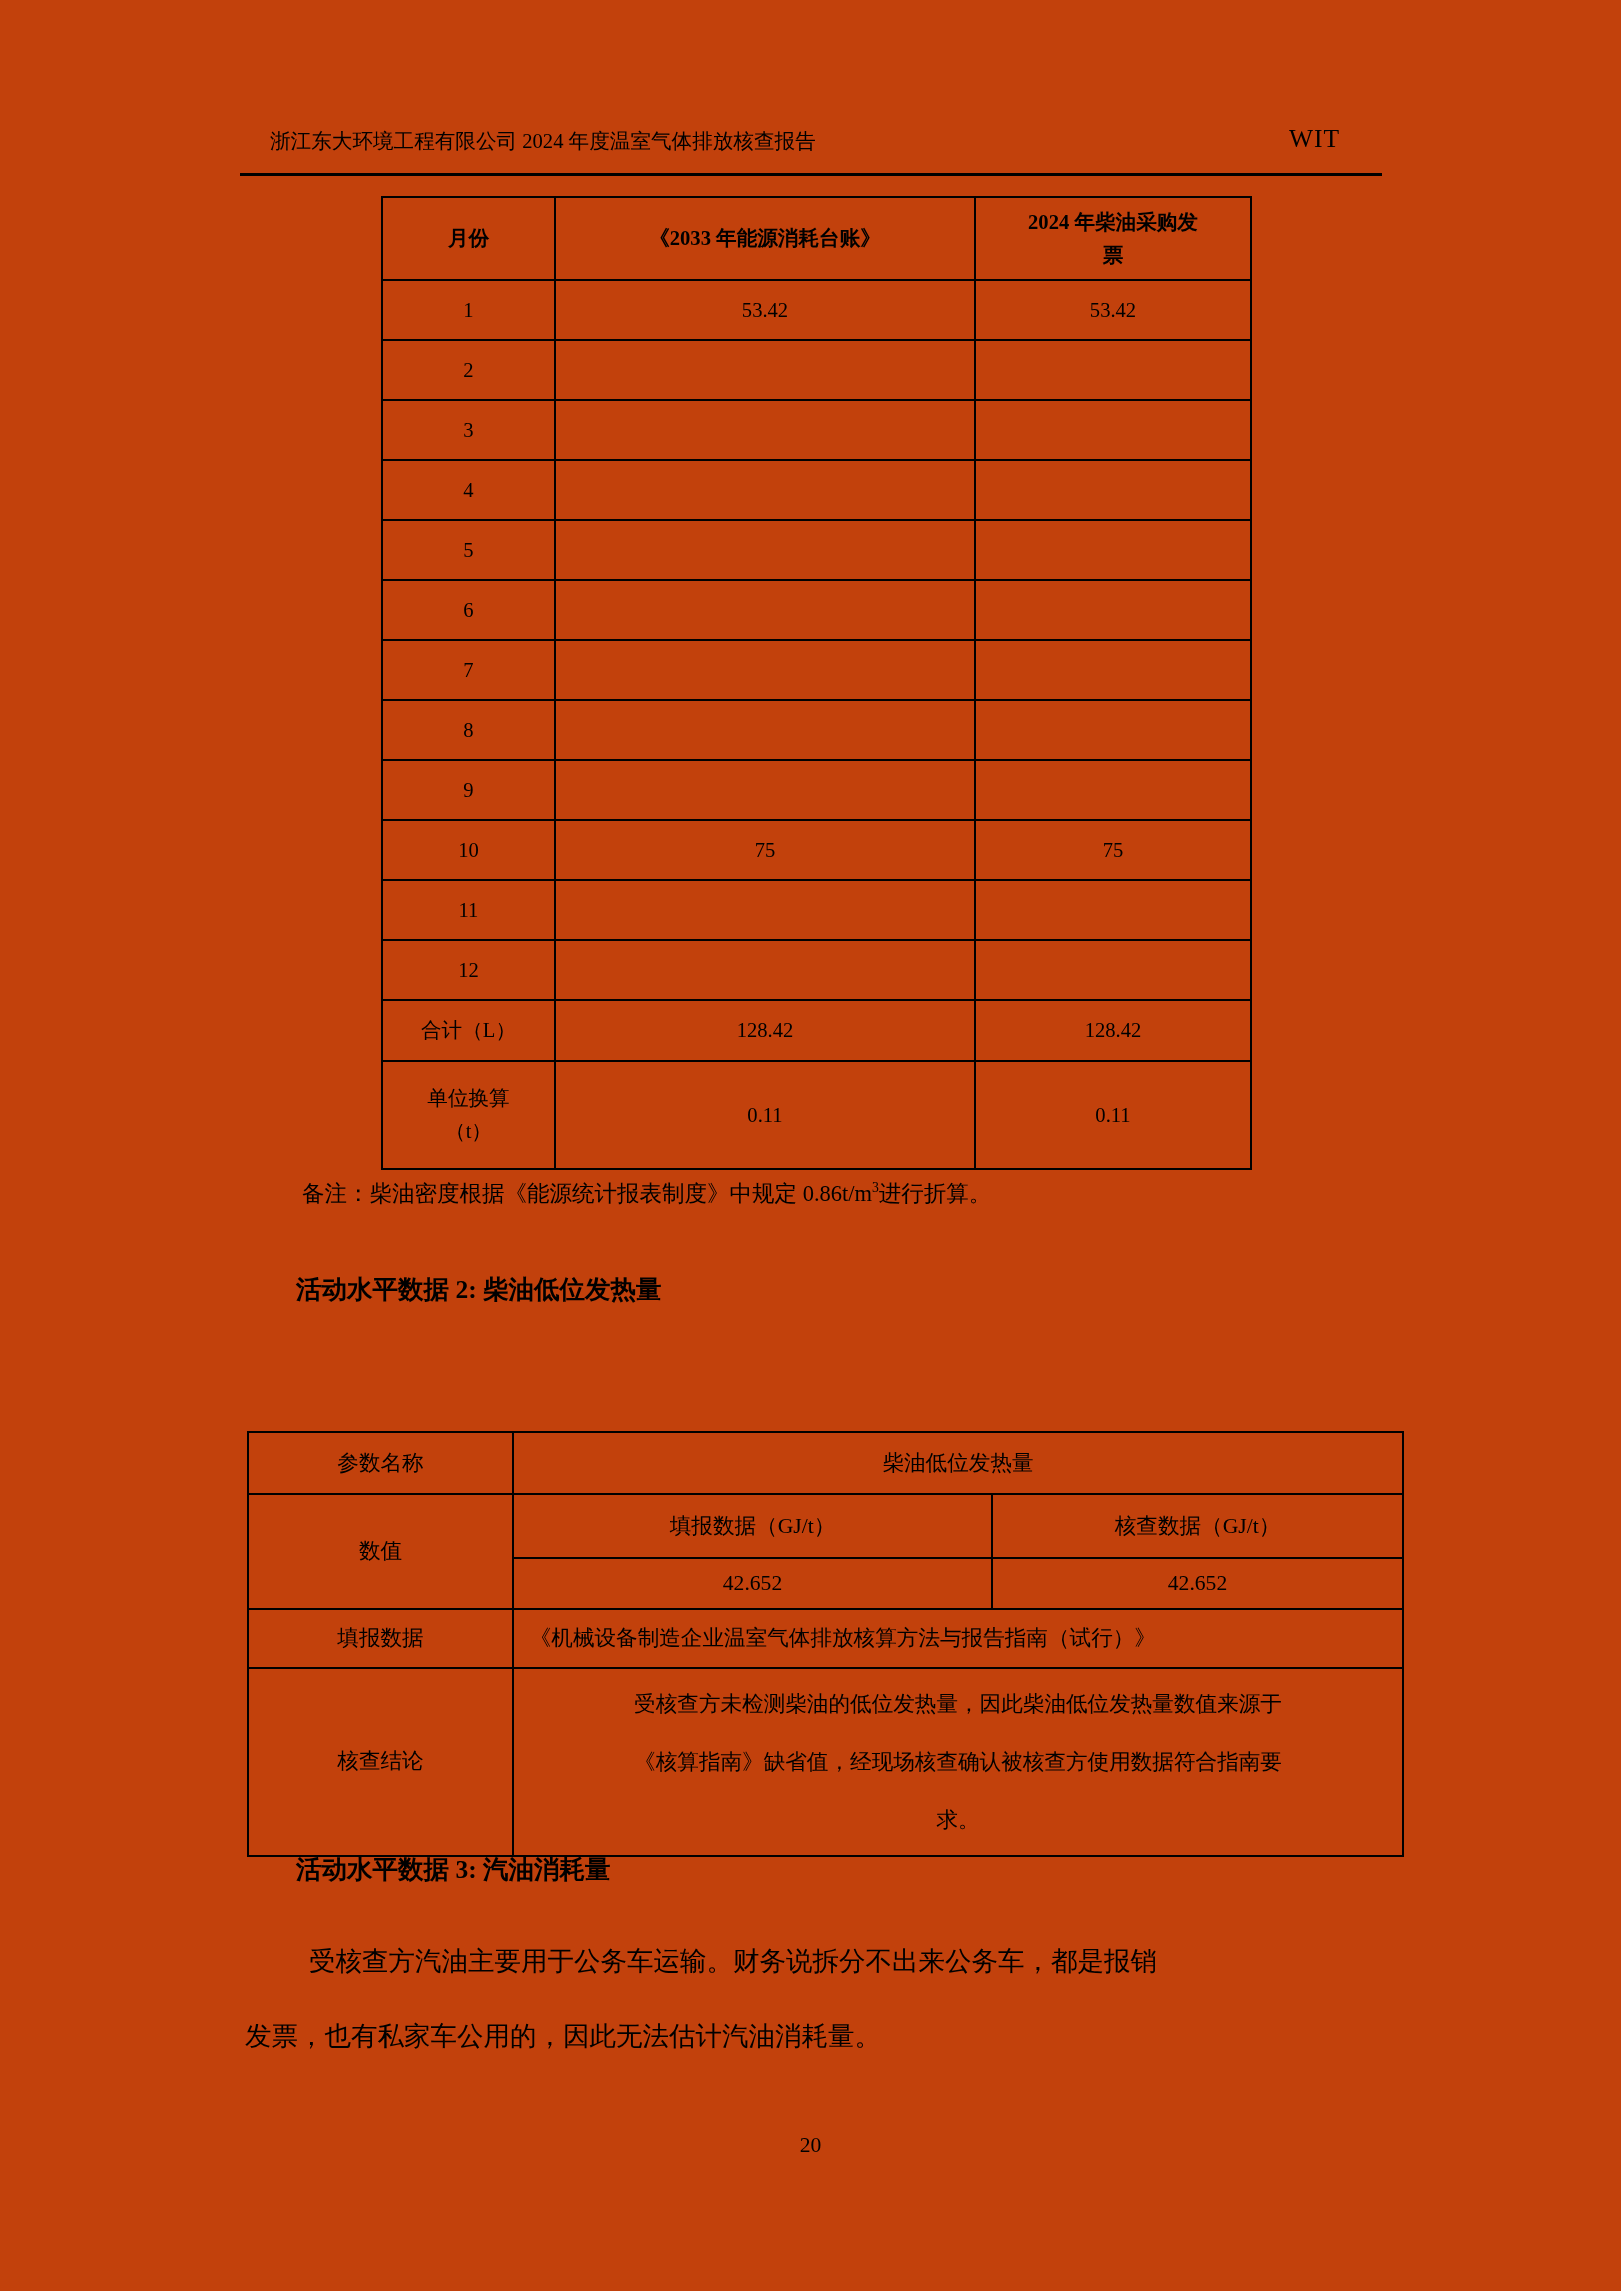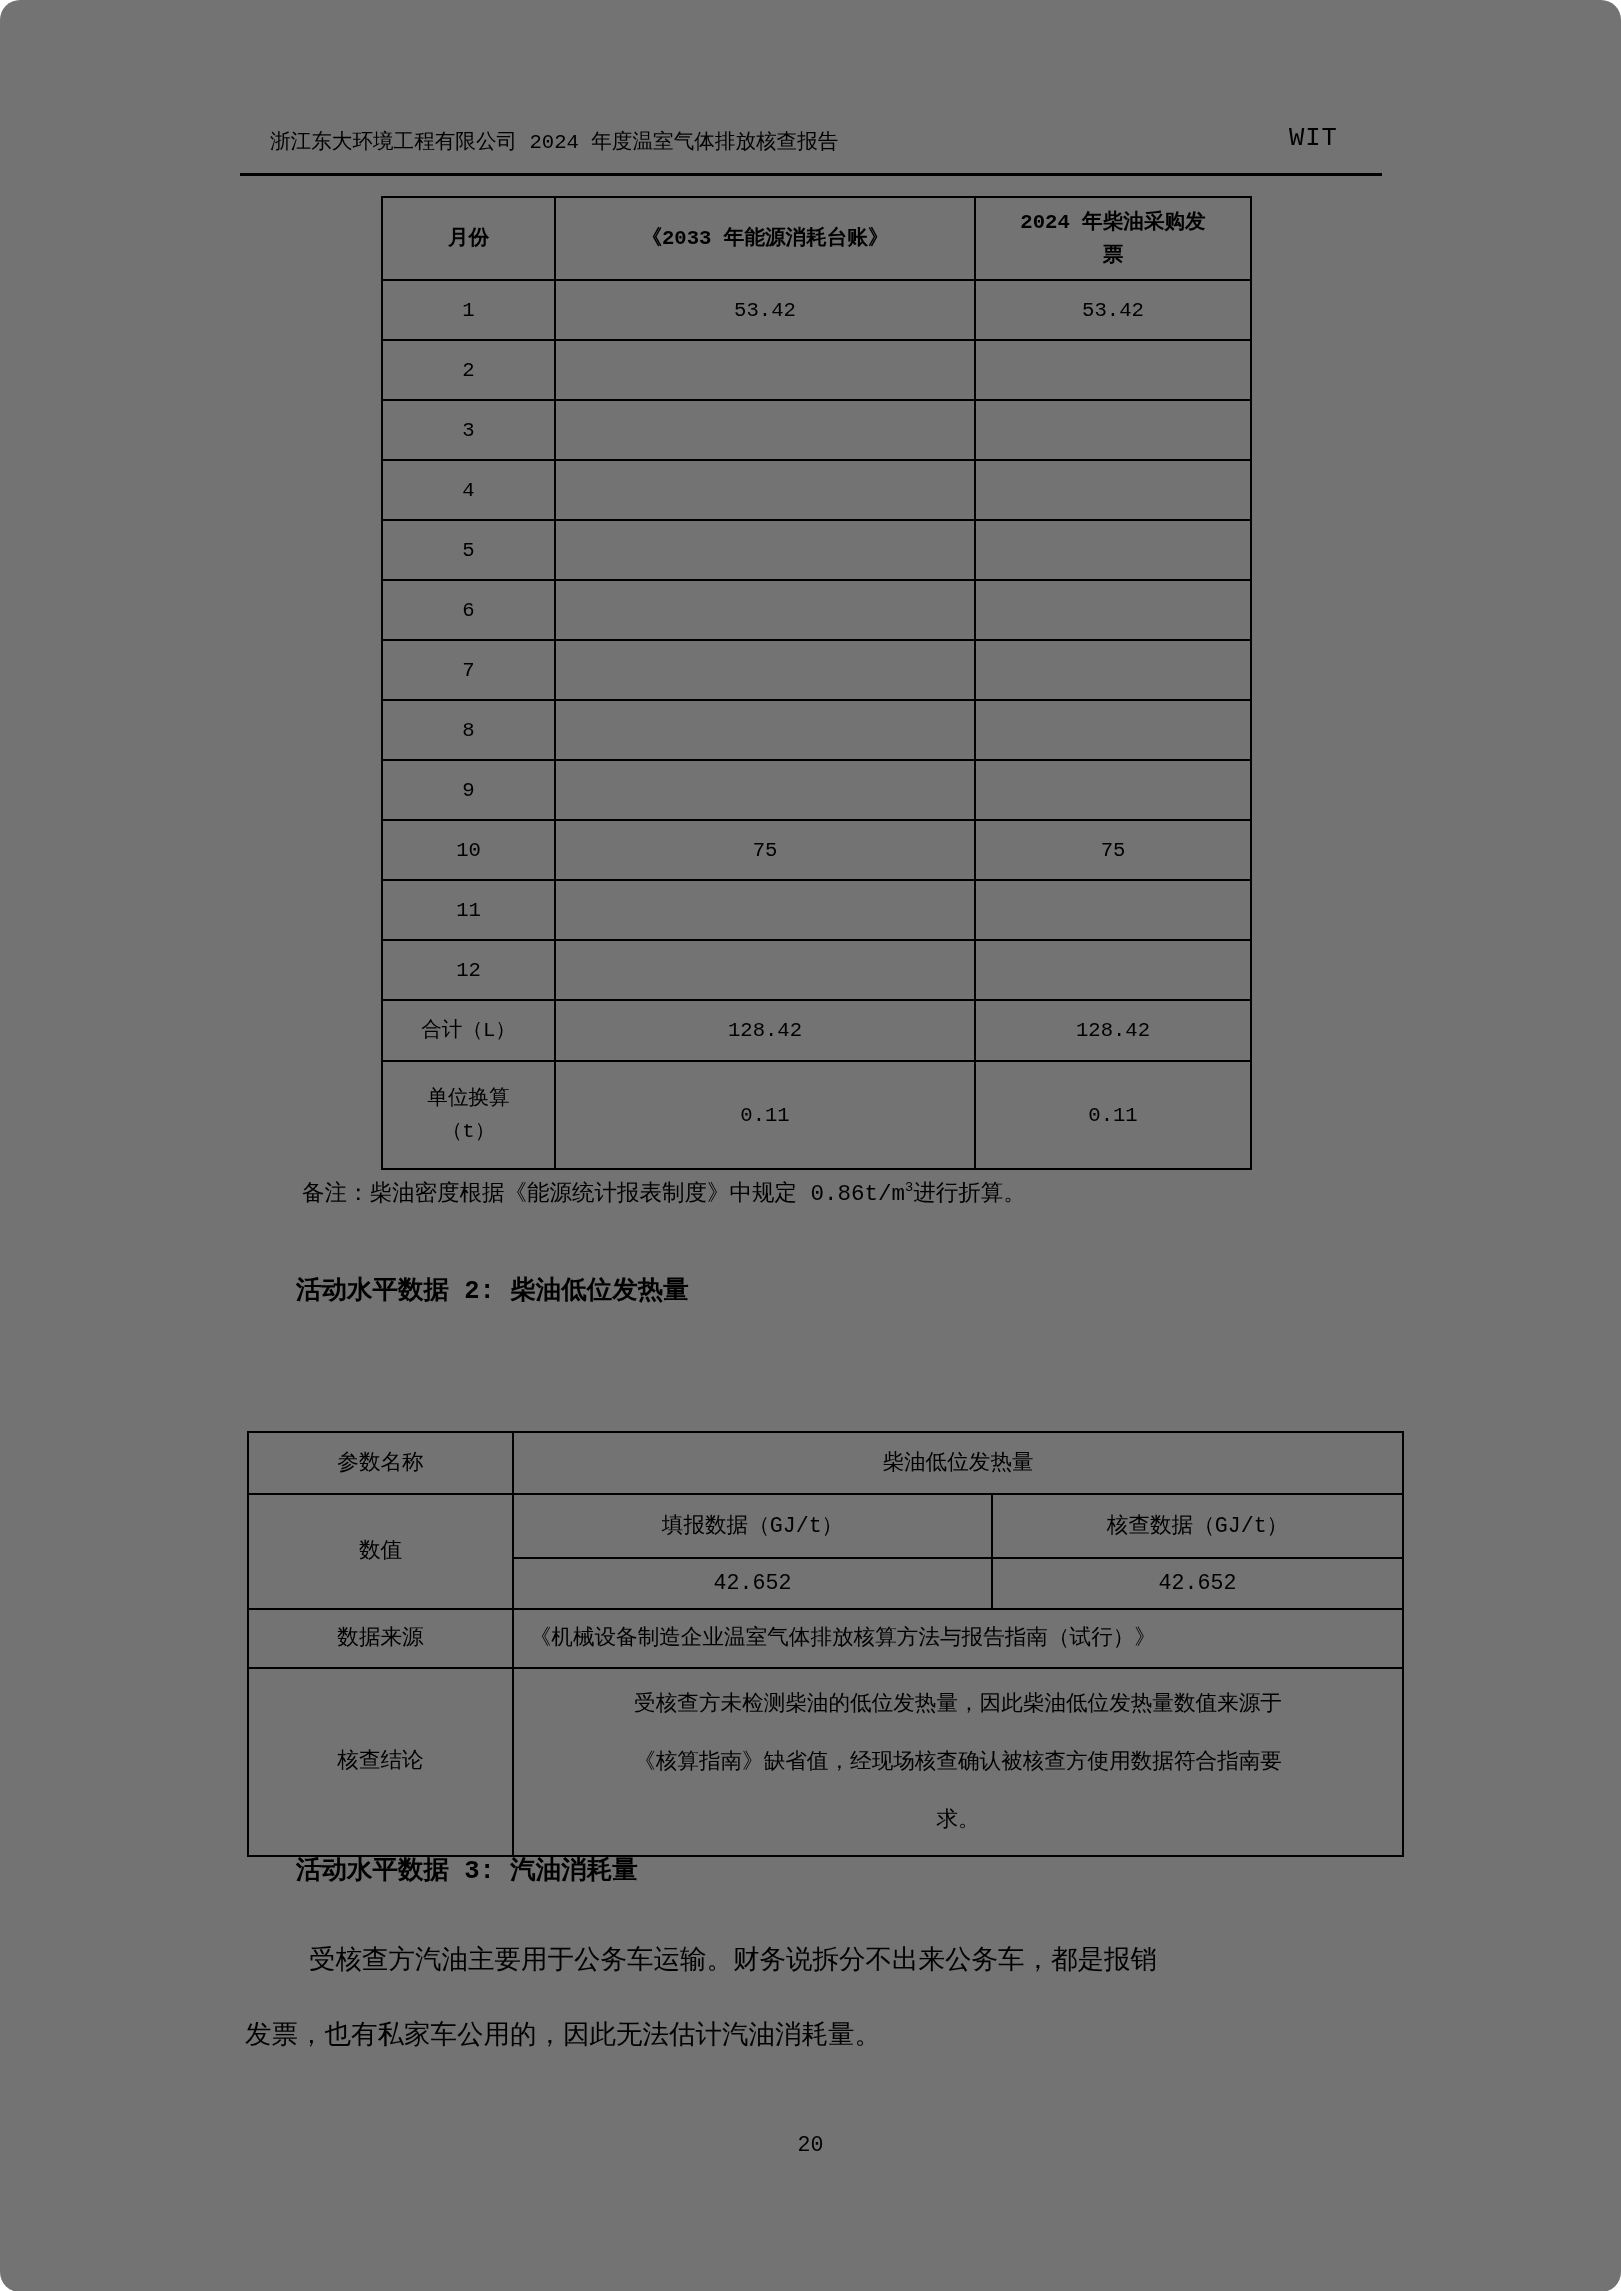--- a/index.html
+++ b/index.html
@@ -1,24 +1,23 @@
 <!DOCTYPE html>
 <html><head>
 <meta charset="utf-8">
 <style>
   html, body { margin: 0; padding: 0; background: #ffffff; }
   .page {
     position: relative;
     width: 1621px;
     height: 2292px;
-    background: #737373;
-    font-family: Liberation Mono, monospace;
+    background: #c2410c;
+    font-family: Liberation Serif, serif;
     color: #000000;
     overflow: hidden;
-    border-radius: 20px;
   }
   .page * { box-sizing: border-box; }
 
   
   .header-title {
     position: absolute;
     left: 270px;
     top: 127px;
     font-size: 20.6px;
     white-space: nowrap;
@@ -253,21 +252,21 @@
     <tr class="r2">
       <td rowspan="2">数值</td>
       <td>填报数据（GJ/t）</td>
       <td>核查数据（GJ/t）</td>
     </tr>
     <tr class="r3">
       <td>42.652</td>
       <td>42.652</td>
     </tr>
     <tr class="r4">
-      <td>数据来源</td>
+      <td>填报数据</td>
       <td colspan="2" class="src">《机械设备制造企业温室气体排放核算方法与报告指南（试行）》</td>
     </tr>
     <tr class="r5">
       <td>核查结论</td>
       <td colspan="2" class="justify">受核查方未检测柴油的低位发热量，因此柴油低位发热量数值来源于
 《核算指南》缺省值，经现场核查确认被核查方使用数据符合指南要
 求。</td>
     </tr>
   </tbody>
     </table>

